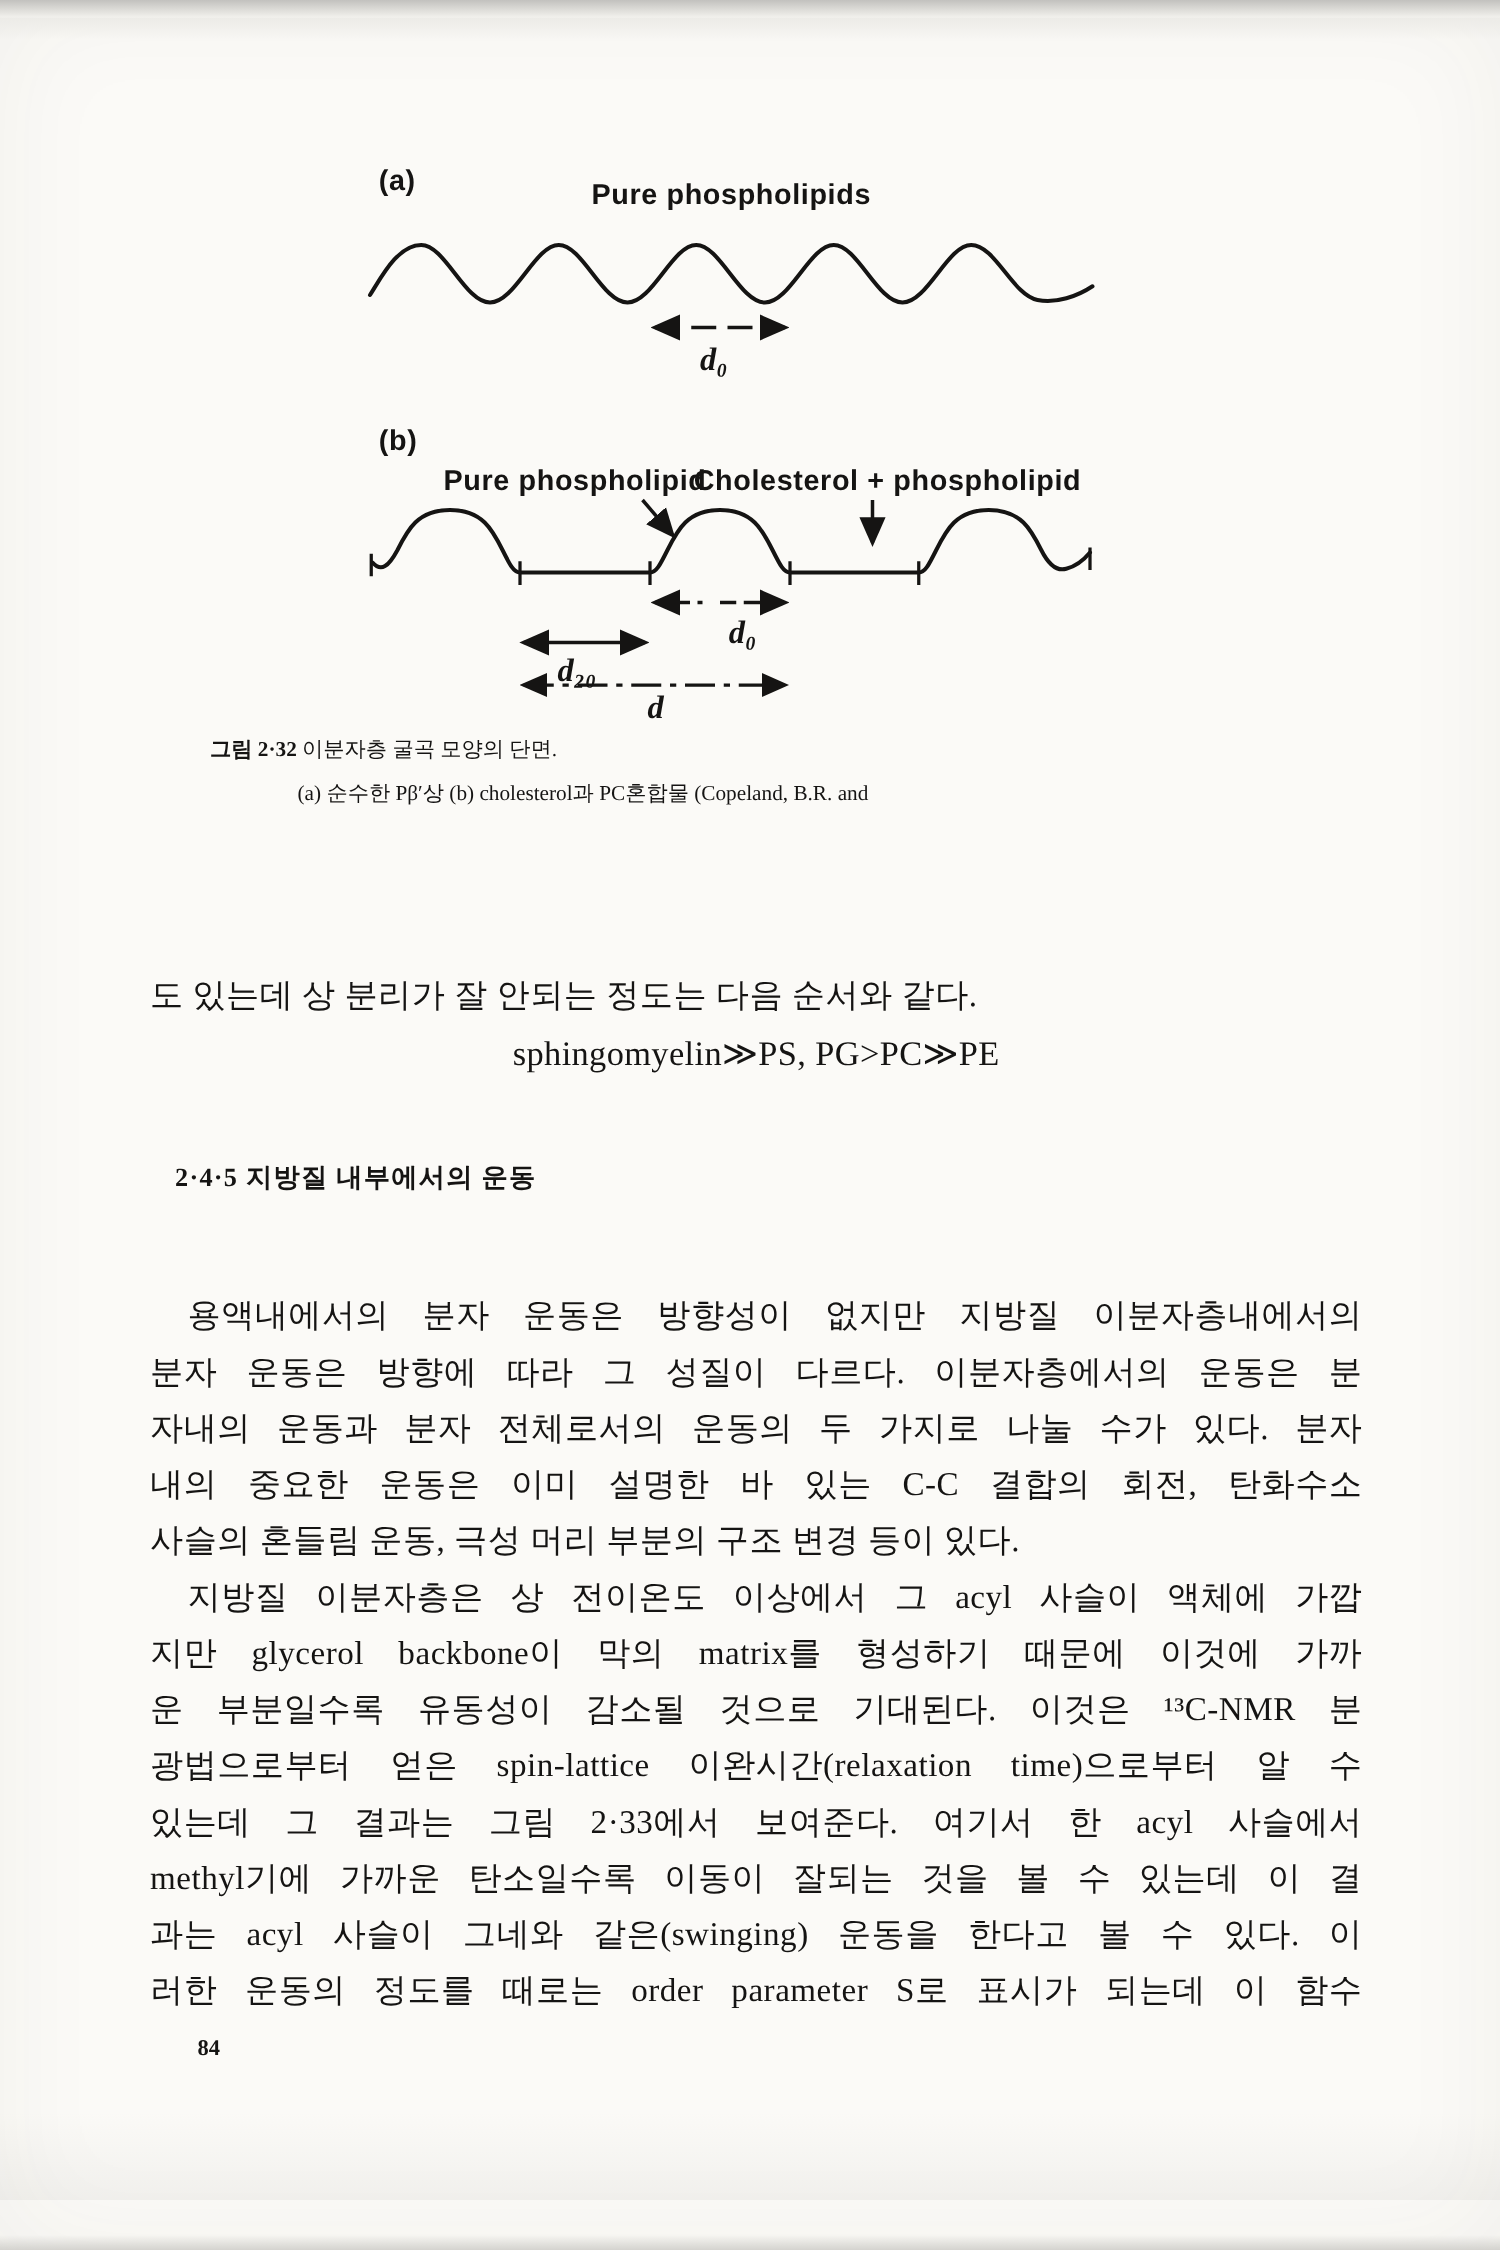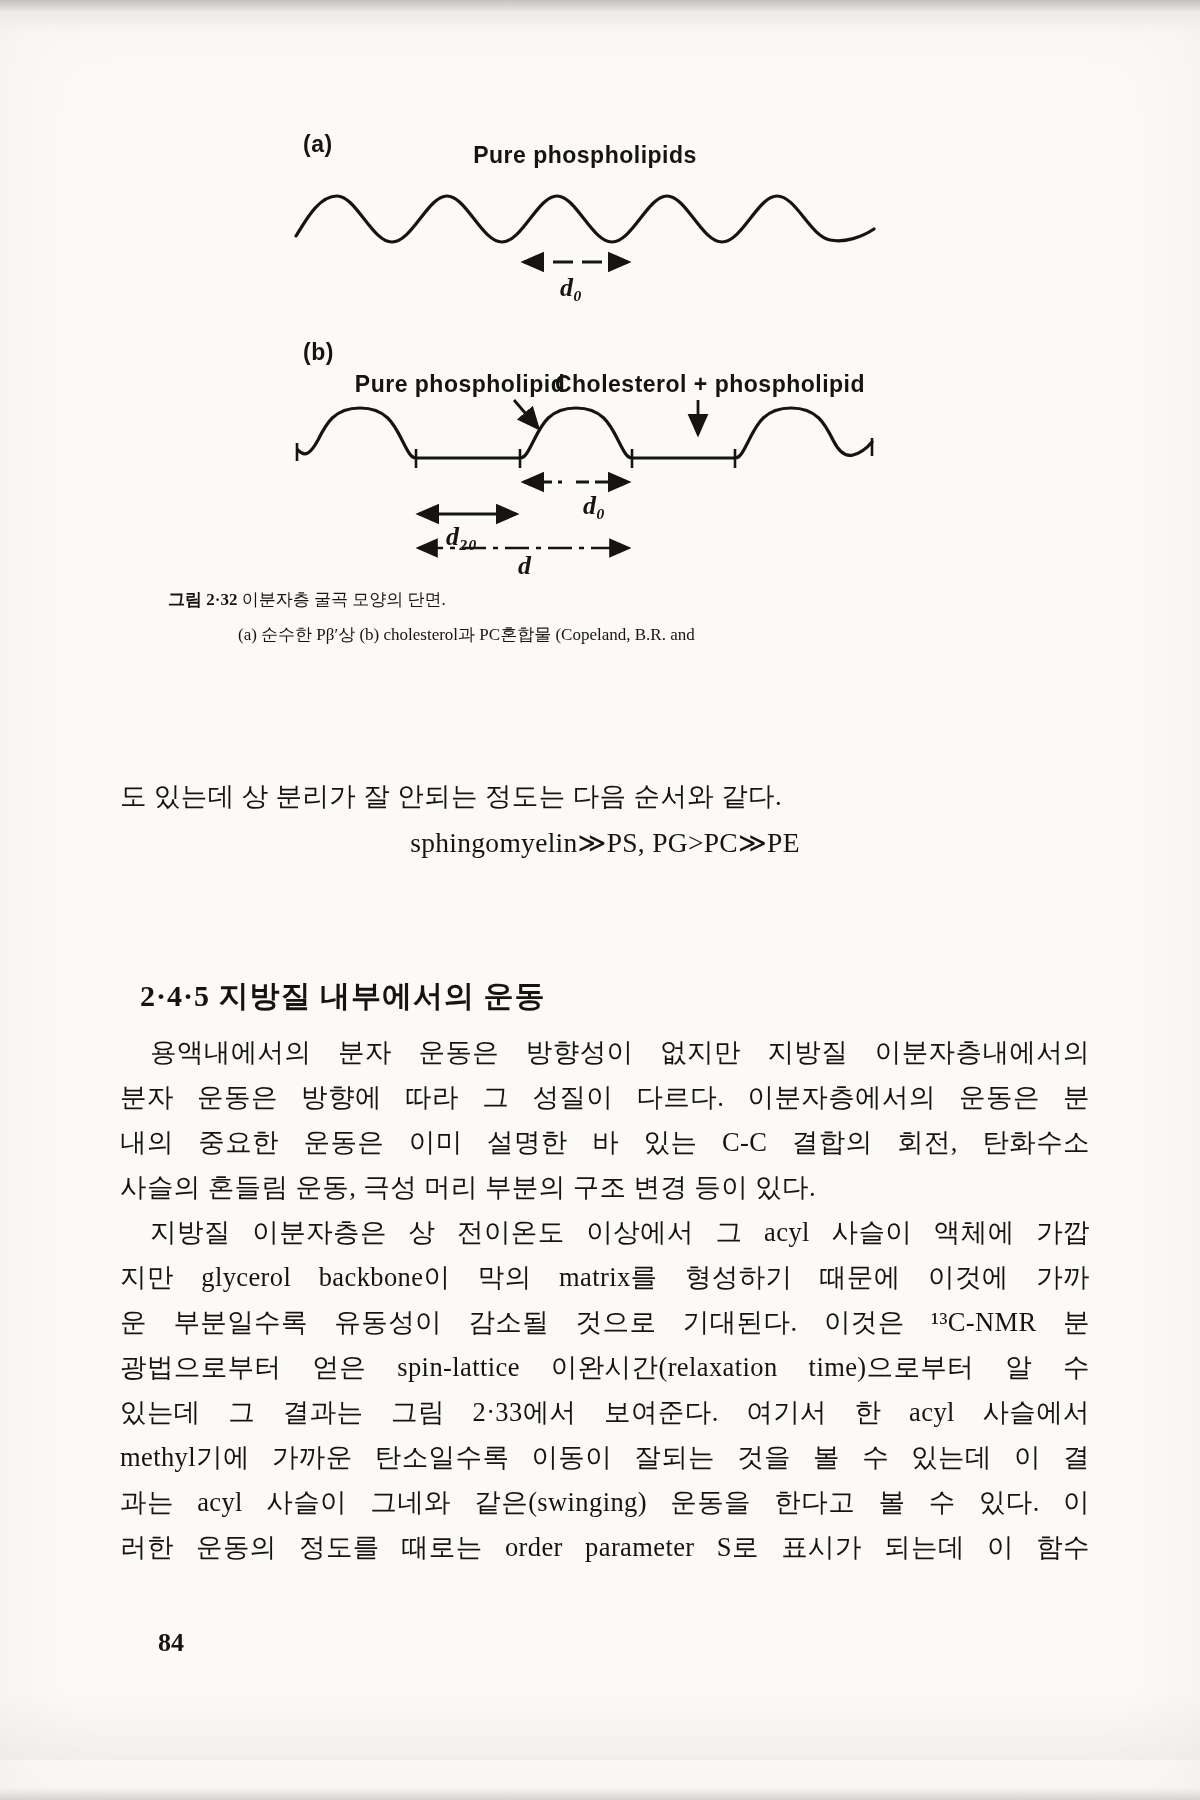--- a/index.html
+++ b/index.html
@@ -23,22 +23,22 @@
   .cap b{font-weight:700;}
   .cap .it{font-style:italic;}
 
   .bodytext{font-size:26.5px;letter-spacing:.4px;margin-top:16px;}
   .col{position:absolute;left:120px;width:970px;}
   .bl{text-align:justify;text-align-last:justify;height:45px;line-height:45px;}
   .bl.short{text-align:right;text-align-last:left;}
   .bl.ind{text-indent:30px;}
   .intro{position:absolute;left:120px;top:762px;width:970px;}
   .equation{position:absolute;left:120px;top:826px;width:970px;text-align:center;font-size:27.5px;letter-spacing:.3px;}
-  .heading{position:absolute;left:140px;top:928px;font-size:30px;font-weight:700;letter-spacing:1px;margin-top:48px;}
-  .pagenum{position:absolute;left:158px;top:1628px;font-size:26px;font-weight:700;font-family:Liberation Serif, serif;}
+  .heading{position:absolute;left:140px;top:928px;font-size:21px;font-weight:700;letter-spacing:1px;}
+  .pagenum{position:absolute;left:158px;top:1628px;font-size:18px;font-weight:700;font-family:Liberation Serif, serif;}
 </style>
 </head>
 <body>
 
 <div id="page">
   <div class="scan-top"></div>
   <div class="scan-top2"></div>
   <div class="scan-bottom"></div>
   <div class="scan-smudge"></div>
 
@@ -108,20 +108,21 @@
 
   <div class="intro bodytext">도 있는데 상 분리가 잘 안되는 정도는 다음 순서와 같다.</div>
 
   <div class="equation">sphingomyelin≫PS, PG&gt;PC≫PE</div>
 
   <div class="heading">2·4·5  지방질 내부에서의 운동</div>
 
   <div class="col bodytext" style="top:1014px;">
     <div class="bl ind">용액내에서의 분자 운동은 방향성이 없지만 지방질 이분자층내에서의</div>
     <div class="bl">분자 운동은 방향에 따라 그 성질이 다르다. 이분자층에서의 운동은 분</div>
+    <div class="bl">자내의 운동과 분자 전체로서의 운동의 두 가지로 나눌 수가 있다. 분자</div>
     <div class="bl">내의 중요한 운동은 이미 설명한 바 있는 C-C 결합의 회전, 탄화수소</div>
     <div class="bl short">사슬의 혼들림 운동, 극성 머리 부분의 구조 변경 등이 있다.</div>
     <div class="bl ind">지방질 이분자층은 상 전이온도 이상에서 그 acyl 사슬이 액체에 가깝</div>
     <div class="bl">지만 glycerol backbone이 막의 matrix를 형성하기 때문에 이것에 가까</div>
     <div class="bl">운 부분일수록 유동성이 감소될 것으로 기대된다. 이것은 ¹³C-NMR 분</div>
     <div class="bl">광법으로부터 얻은 spin-lattice 이완시간(relaxation time)으로부터 알 수</div>
     <div class="bl">있는데 그 결과는 그림 2·33에서 보여준다. 여기서 한 acyl 사슬에서</div>
     <div class="bl">methyl기에 가까운 탄소일수록 이동이 잘되는 것을 볼 수 있는데 이 결</div>
     <div class="bl">과는 acyl 사슬이 그네와 같은(swinging) 운동을 한다고 볼 수 있다. 이</div>
     <div class="bl">러한 운동의 정도를 때로는 order parameter S로 표시가 되는데 이 함수</div>

